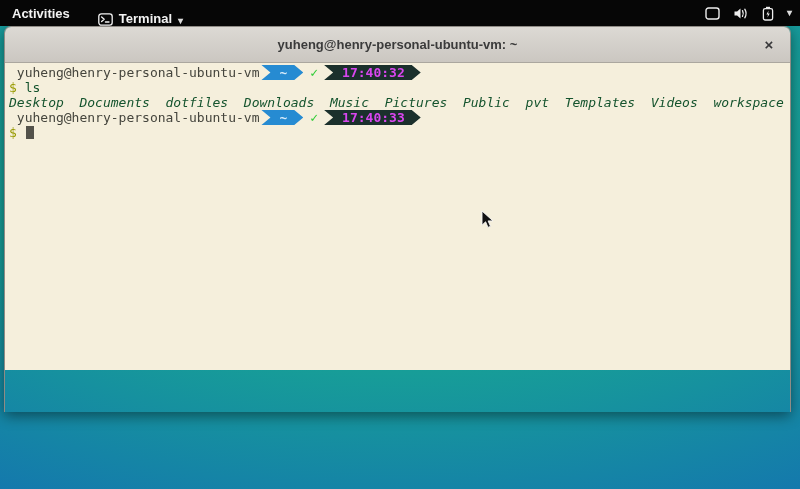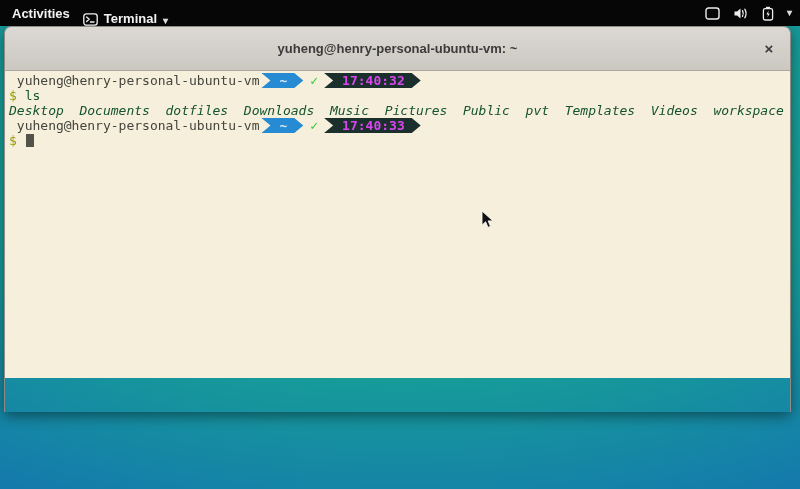--- a/index.html
+++ b/index.html
@@ -11,41 +11,41 @@
       #1aa58c 0%, #179d98 42%, #1478ad 76%, #0d5ea4 100%);
   }
 
   
   .topbar {
     position:absolute; left:0; top:0; width:800px; height:26px;
     background:#060606; color:#f2f2f2;
     display:flex; align-items:center; justify-content:space-between;
     font-size:13px; font-weight:700; padding:0 8px; z-index:30;
   }
-  .topbar-left { display:flex; align-items:center; gap:9px; height:100%; }
+  .topbar-left { display:flex; align-items:center; gap:24px; height:100%; }
   .activities { padding:0 4px; height:100%; display:flex; align-items:center; cursor:default; }
   .appmenu { display:flex; align-items:flex-end; gap:6px; height:100%; }
   .clock-area {
     position:absolute; left:50%; top:0; transform:translateX(-50%);
     height:100%; display:flex; align-items:center; gap:5px;
   }
   .notif-dot { width:5px; height:5px; border-radius:50%; background:#e8e8e8; }
   .topbar-right { display:flex; align-items:center; gap:13px; height:100%; }
   .tb-icon { display:flex; align-items:center; }
   .chev { font-size:10px; line-height:1; color:#dcdcdc; }
 
   
   .window {
     position:absolute; left:4px; top:26px; width:787px; height:386px;
     border-radius:7px 7px 0 0; overflow:hidden;
     box-shadow:0 4px 14px rgba(0,0,0,0.45);
     border:1px solid #8f8b85; border-bottom:none;
   }
   .titlebar {
-    height:44px; background:linear-gradient(#dcd9d4, #cbc7c1);
+    height:36px; background:linear-gradient(#dcd9d4, #cbc7c1);
     border-bottom:1px solid #aba79f;
     display:flex; align-items:center; position:relative;
   }
   .title {
     position:absolute; left:0; right:0; text-align:center;
     font-size:13px; font-weight:700; color:#3b3b3b;
   }
   .close-btn {
     position:absolute; right:10px; top:0; height:100%; width:22px;
     display:flex; align-items:center; justify-content:center;

